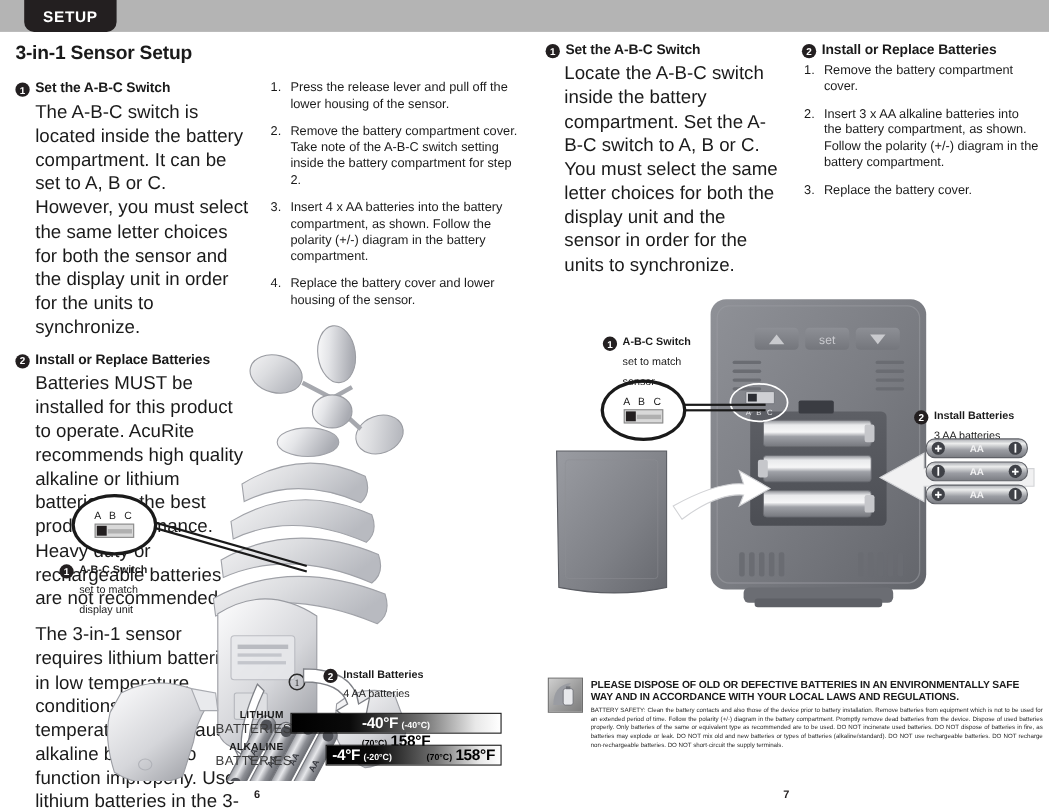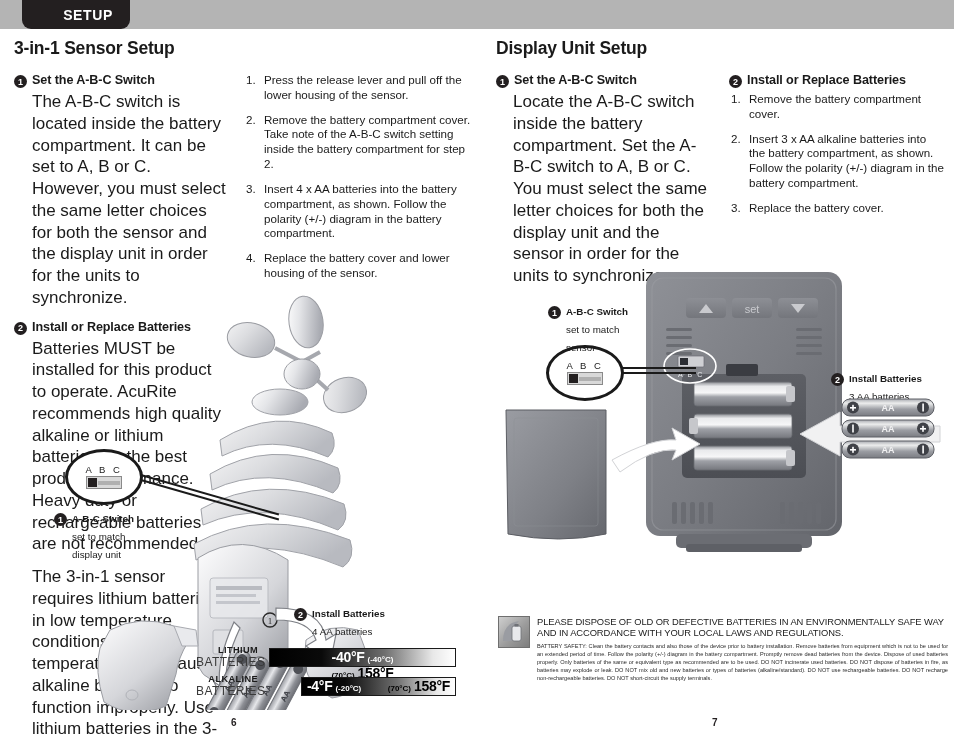--- a/index.html
+++ b/index.html
@@ -17,21 +17,21 @@
   
   .header-bar{
     position:absolute;left:0;top:0;width:954px;height:29px;
     background:#b4b4b4;
   }
   .header-tab{
     position:absolute;left:22px;top:0;width:84px;height:29px;
     background:#231f20;
     border-bottom-left-radius:9px;border-bottom-right-radius:9px;
     color:#ffffff;font-weight:bold;font-size:14px;letter-spacing:.6px;
-    display:flex;align-items:center;justify-content:center;padding-left:24px;
+    display:flex;align-items:center;justify-content:center;
   }
 
   
   .col-left{position:absolute;left:14px;top:38px;width:462px;}
   .col-right{position:absolute;left:496px;top:38px;width:448px;}
 
   h1.section-title{
     font-size:17.5px;font-weight:bold;margin:0 0 14px 0;letter-spacing:-.2px;
   }
 
@@ -83,21 +83,21 @@
   .callout .numdot{margin-top:5px;}
   .callout-txt .ct-title{font-size:9.8px;font-weight:bold;line-height:1.25;}
   .callout-txt .ct-sub{font-size:9.8px;line-height:1.25;}
 
   
   .leader{position:absolute;background:#1a1a1a;}
 
   
   .temp-block{position:absolute;left:196px;top:646px;width:260px;}
   .temp-row{display:flex;align-items:center;margin-bottom:7px;}
-  .temp-label{width:62px;text-align:right;padding-right:11px;flex:none;}
+  .temp-label{width:62px;text-align:right;padding-right:6px;flex:none;}
   .temp-label .tl1{font-size:9.2px;font-weight:bold;letter-spacing:.4px;line-height:1.05;display:block;}
   .temp-label .tl2{font-size:12px;letter-spacing:.4px;line-height:1.05;display:block;color:#3a3a3a;}
   .temp-bar{
     height:19px;border:1.5px solid #1a1a1a;box-sizing:border-box;
     background:linear-gradient(to right,#000000 0%,#0a0a0a 28%,#6f6f6f 62%,#e8e8e8 88%,#ffffff 100%);
     display:flex;align-items:center;justify-content:space-between;
     padding:0 5px;position:relative;
   }
   .tb-a{width:192px;flex-direction:column;}
   .tb-b{width:184px;margin-left:32px;}
@@ -110,21 +110,21 @@
   .display-art{position:absolute;left:500px;top:262px;width:448px;height:300px;}
 
   
   .notice{position:absolute;left:498px;top:616px;width:450px;display:flex;gap:7px;}
   .notice-icon{
     width:30px;height:30px;flex:none;
     background:linear-gradient(135deg,#cfcfcf 0%,#9c9c9c 55%,#7d7d7d 100%);
     border:1px solid #6f6f6f;position:relative;
   }
   .notice-body{flex:1;}
-  .notice-head{font-size:9.4px;font-weight:normal;line-height:1.22;letter-spacing:-.1px;margin-bottom:4px;}
+  .notice-head{font-size:9.4px;font-weight:bold;line-height:1.22;letter-spacing:-.1px;margin-bottom:4px;}
   .notice-fine{font-size:5.6px;line-height:1.42;color:#2a2a2a;text-align:justify;}
 
   
   .pagenum{position:absolute;bottom:10px;font-size:10px;font-weight:bold;color:#231f20;}
   .pagenum.left{left:231px;}
   .pagenum.right{left:712px;}
 </style>
 </head>
 <body>
 
@@ -323,21 +323,20 @@
         </span>
         <span class="temp-right">
           <span class="small">(70°C)</span>
           <span class="big">158°F</span>
         </span>
       </div>
     </div>
   </div>
 
   <div class="col-right">
-    <h1 class="section-title">Display Unit Setup</h1>
 
     <div class="subcols">
       <div class="subcol">
         <div class="step-head">
           <span class="numdot">1</span>
           <span class="step-title">Set the A-B-C Switch</span>
         </div>
         <p class="body">Locate the A-B-C switch inside the battery compartment. Set the A-B-C switch to A, B or C. You must select the same letter choices for both the display unit and the sensor in order for the units to synchronize.</p>
       </div>
 

